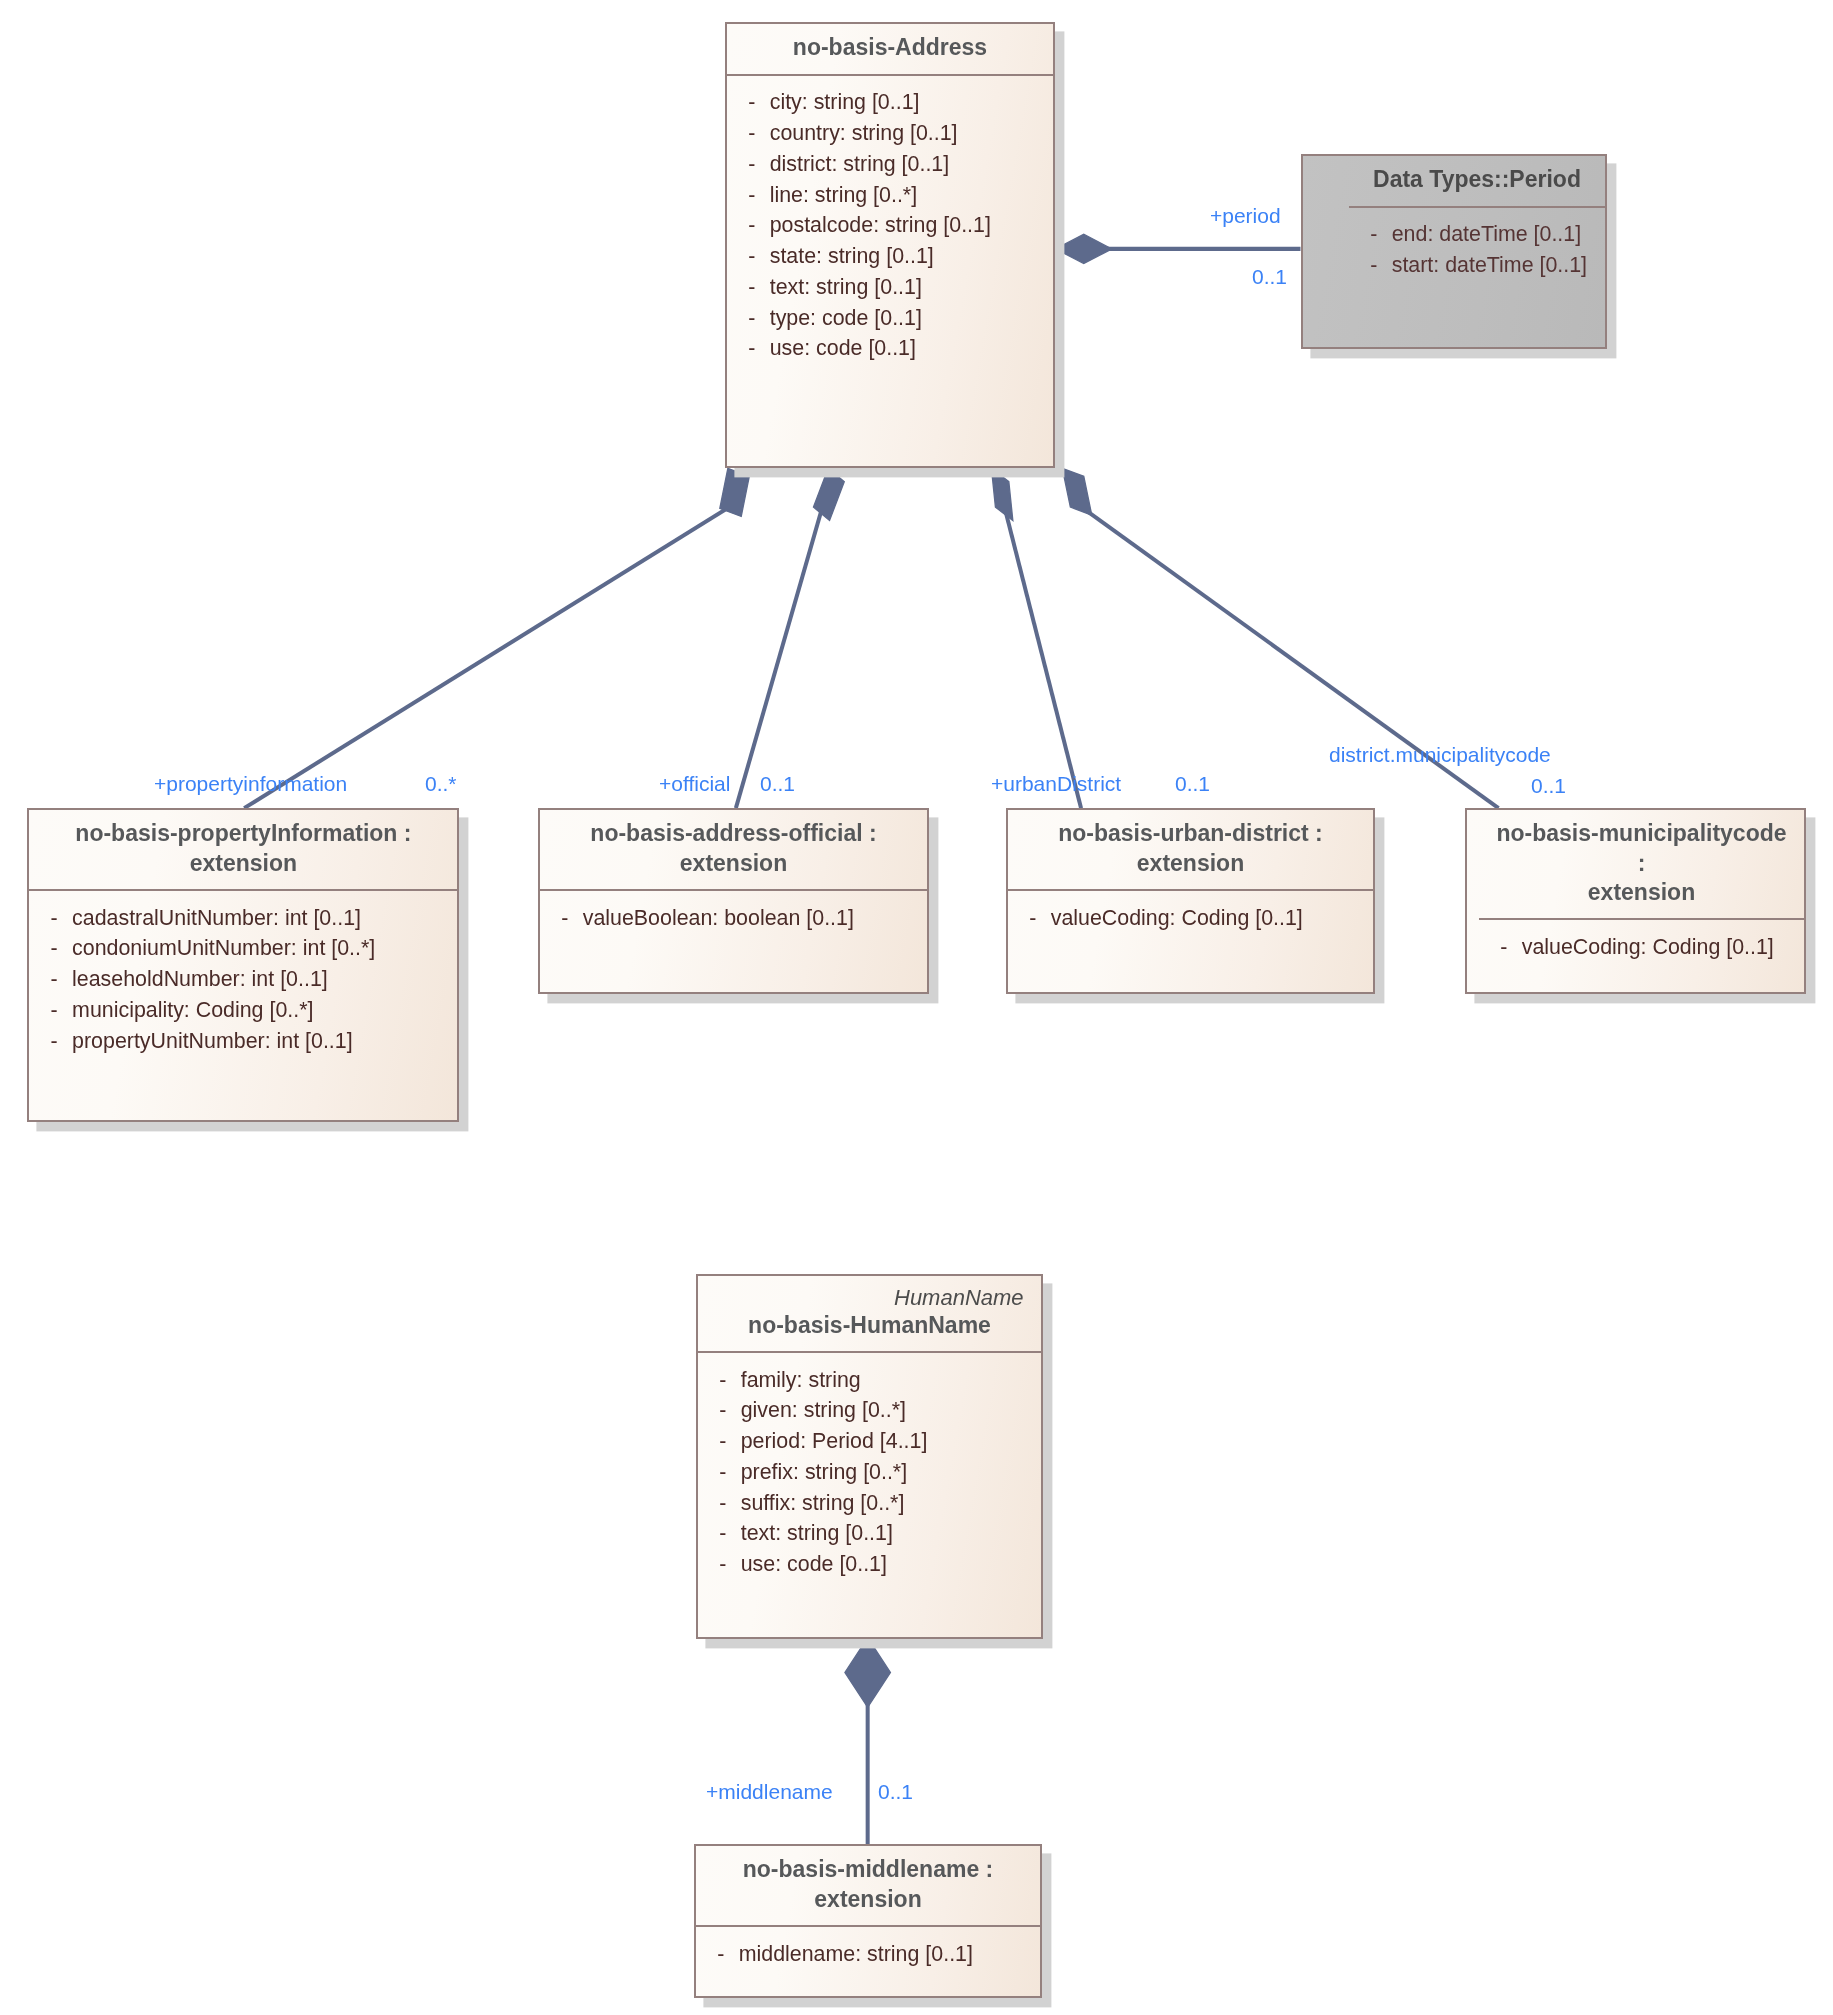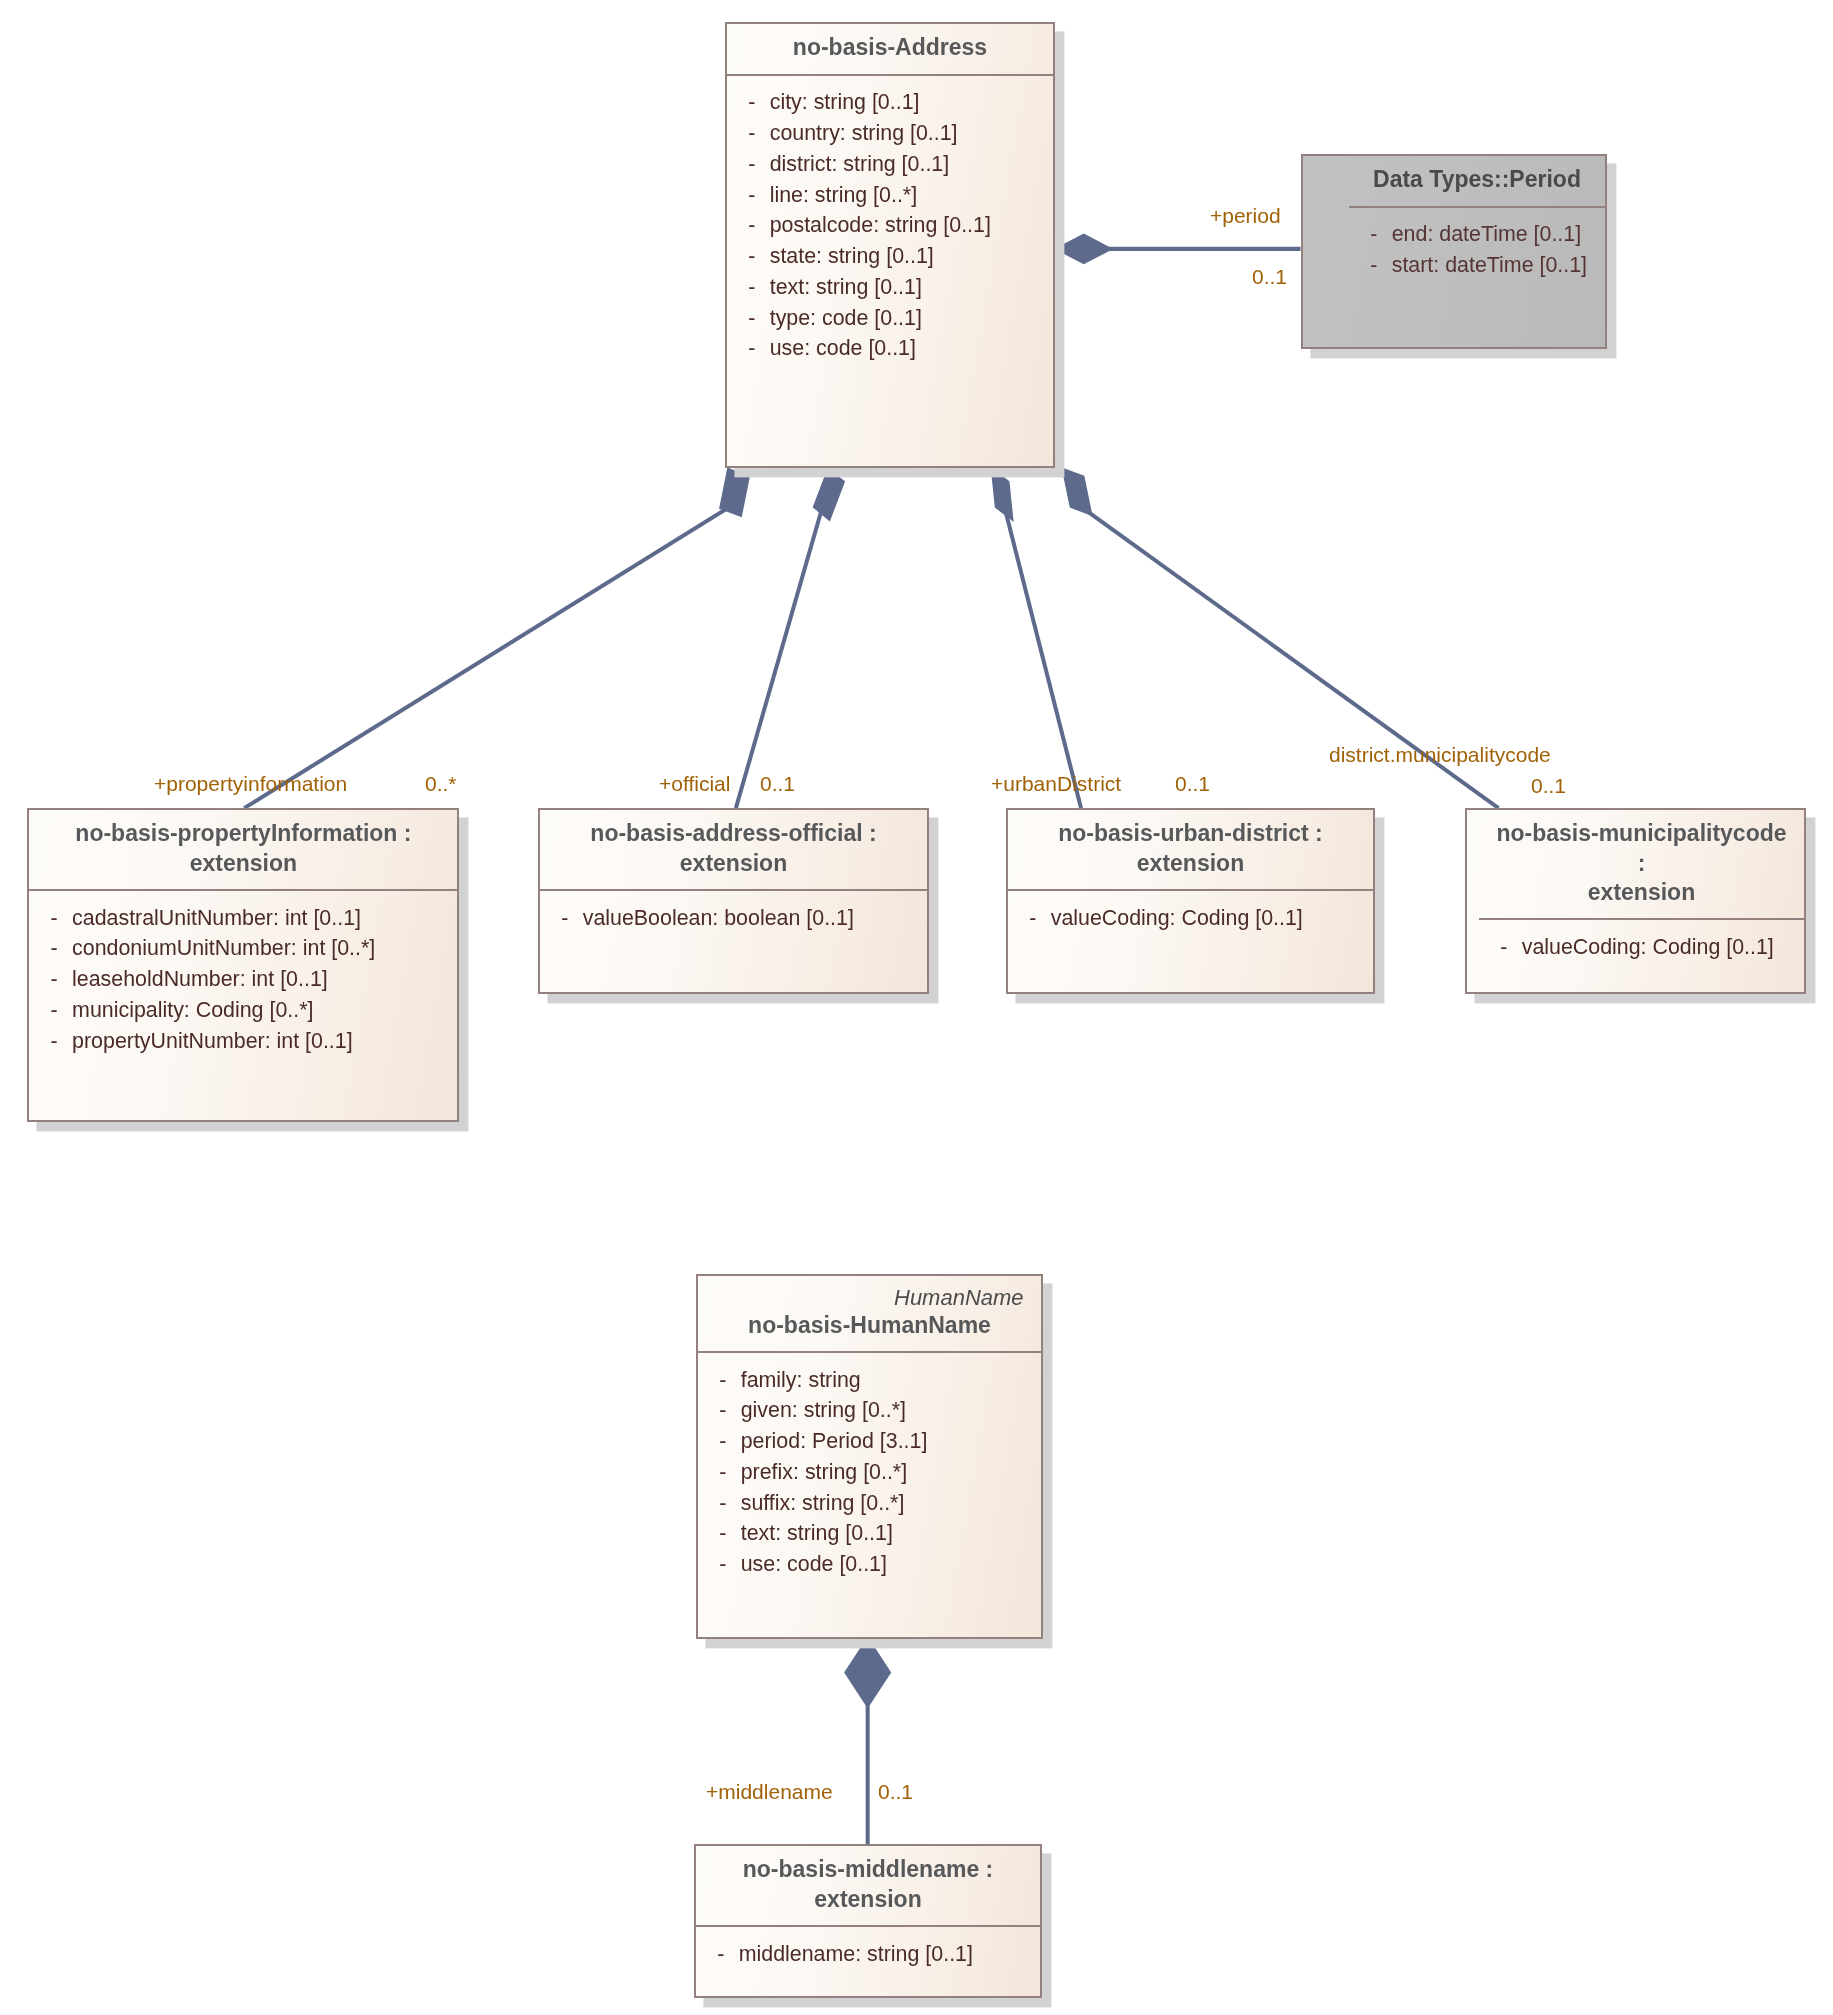--- a/index.html
+++ b/index.html
@@ -28,21 +28,21 @@
   .uml .sep{height:0;border-top:2px solid #94807e;}
 
   .uml .attrs{padding:12px 6.7px 14.7px 6.7px;}
   .uml .attr{display:flex;align-items:baseline;
              font-size:21.4px;color:#4a2b28;line-height:1.0;padding:4.7px 0;}
   .uml.gray .attr{color:#553434;}
   .uml .attr .vis{width:36px;flex:0 0 36px;text-align:center;}
   .uml .attr .sig{white-space:nowrap;}
 
   
-  .elabel{position:absolute;font-size:21px;color:#a16207;white-space:nowrap;
+  .elabel{position:absolute;font-size:21px;color:#3b82f6;white-space:nowrap;
           line-height:1;}
 </style>
 </head>
 <body>
 
 <div id="canvas">
 
   <svg id="edges" viewBox="0 0 2740 3012" xmlns="http://www.w3.org/2000/svg">
     <g stroke="#5d6a8c" stroke-width="6" fill="none">
 
@@ -216,21 +216,21 @@
       <div class="attr">
         <span class="vis">-</span>
         <span class="sig">family: string</span>
         </div>
       <div class="attr">
         <span class="vis">-</span>
         <span class="sig">given: string [0..*]</span>
         </div>
       <div class="attr">
         <span class="vis">-</span>
-        <span class="sig">period: Period [3..1]</span>
+        <span class="sig">period: Period [4..1]</span>
         </div>
       <div class="attr">
         <span class="vis">-</span>
         <span class="sig">prefix: string [0..*]</span>
         </div>
       <div class="attr">
         <span class="vis">-</span>
         <span class="sig">suffix: string [0..*]</span>
         </div>
       <div class="attr">

